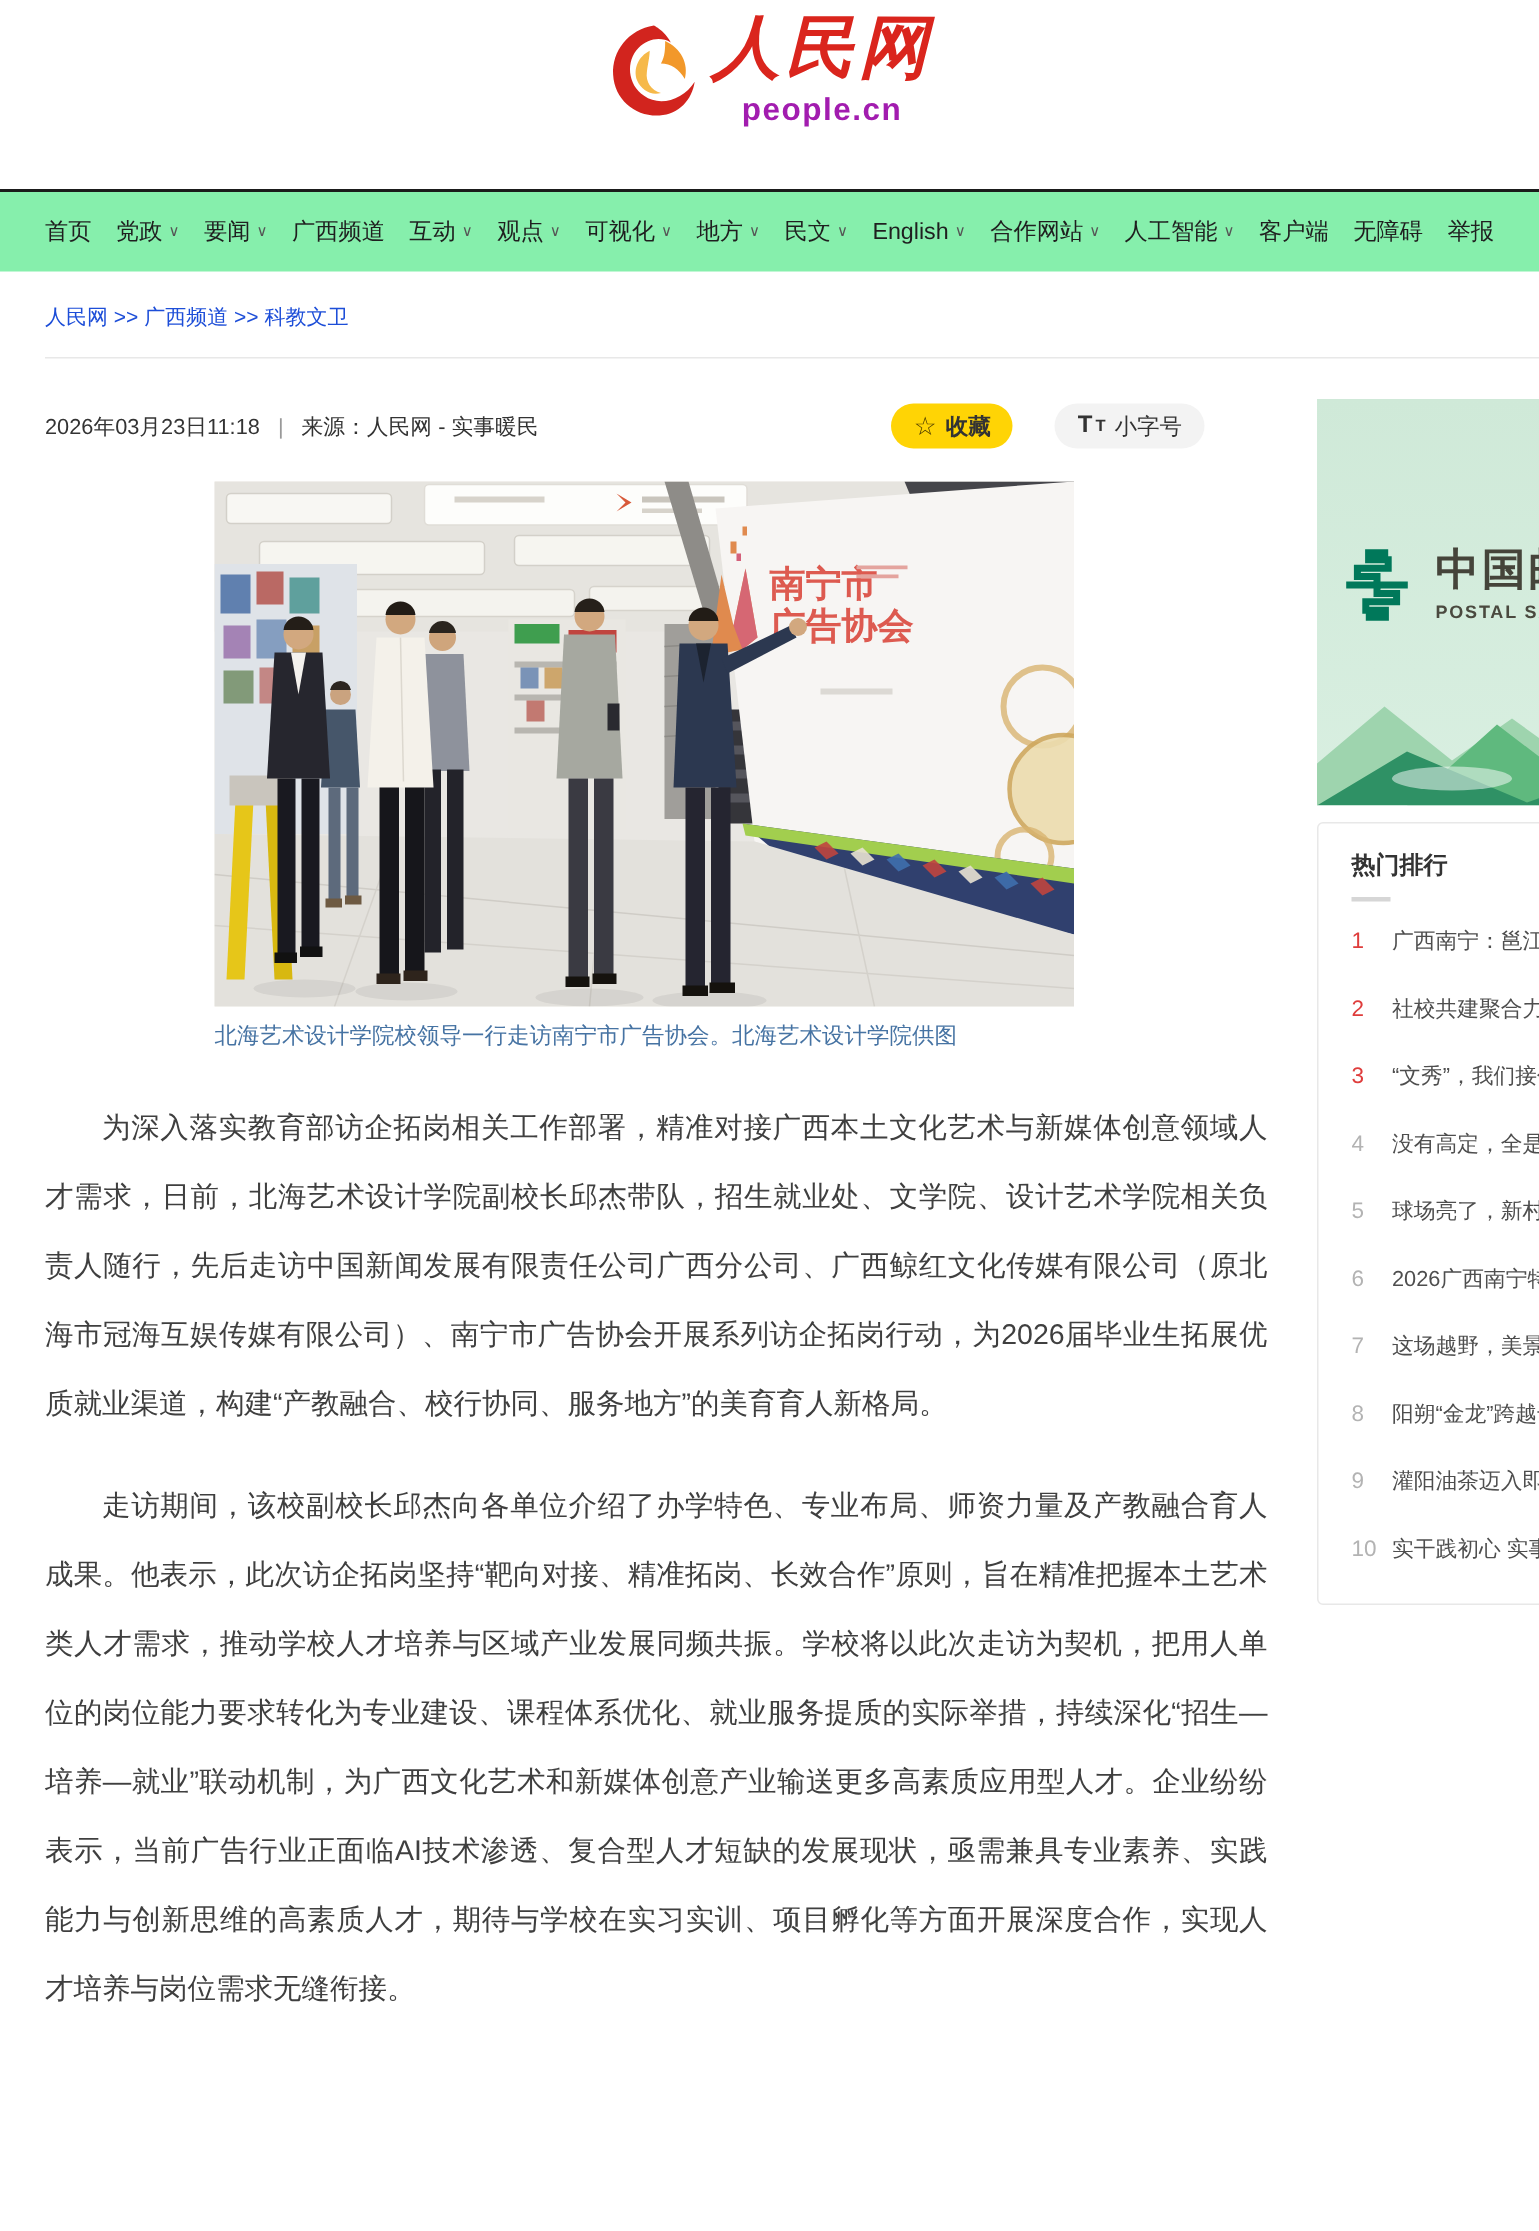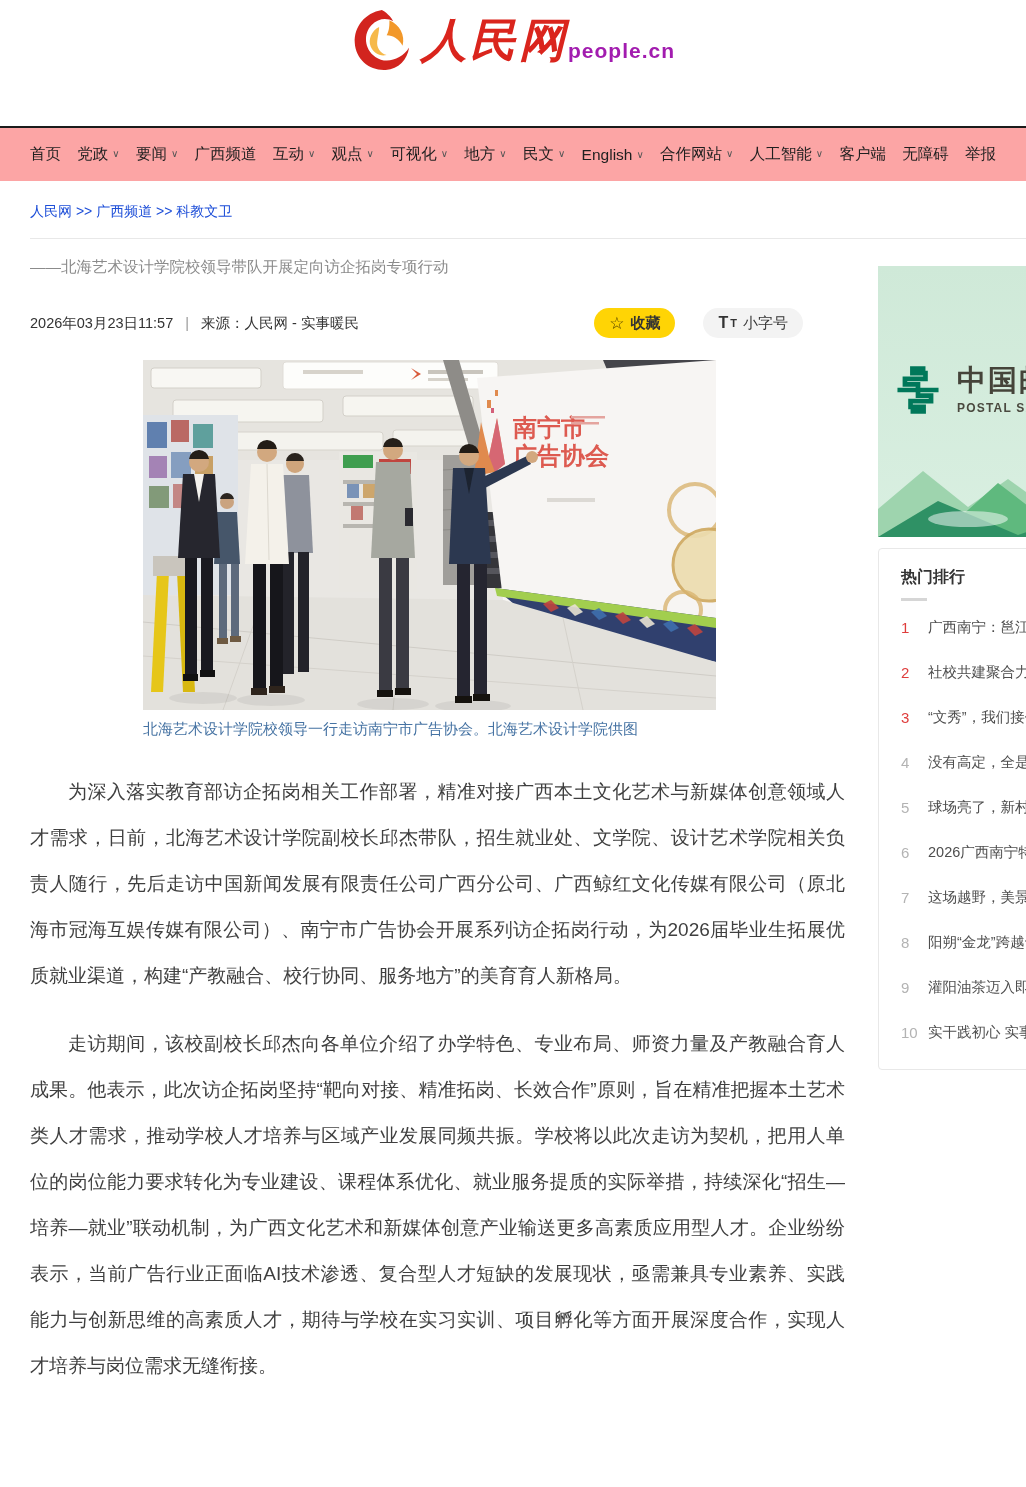--- a/index.html
+++ b/index.html
@@ -3,28 +3,28 @@
 <meta charset="utf-8">
 <style>
   * { margin:0; padding:0; box-sizing:border-box; }
   html,body { width:1026px; height:1487px; overflow:hidden; background:#fff;
     font-family:"Liberation Sans", sans-serif; }
   body { position:relative; }
 
   
   .header { height:126px; display:flex; align-items:flex-start; justify-content:center; padding-top:8px; }
   .logo { display:flex; align-items:center; gap:10px; }
-  .logo-txt { display:flex; align-items:flex-end; }
+  .logo-txt { display:flex; flex-direction:column; align-items:center; }
   .logo-cn { font-family:"DejaVu Serif", serif; font-style:italic; font-weight:bold;
     font-size:46px; color:#da251d; letter-spacing:3px; line-height:1; }
   .logo-en { font-size:21px; font-weight:bold; color:#a21caf; margin-top:8px; letter-spacing:1px; }
   .topline { height:2px; background:#1b1b1b; }
 
   
-  .navbar { height:53px; background:#fca5a5; display:flex; align-items:center;
+  .navbar { height:53px; background:#86efac; display:flex; align-items:center;
     justify-content:space-between; padding:0 30px; }
   .nav-item { font-size:15.5px; color:#1f1f1f; text-decoration:none; white-space:nowrap; cursor:pointer; }
   .chev { font-size:10px; color:#555; margin-left:4px; vertical-align:2px; }
 
   
   .breadcrumb { margin:22px 30px 0; font-size:14px; color:#1d4ed8; }
   .rule { border:none; border-top:1px solid #e8e8e8; margin:17px 0 0 30px; }
 
   
   .main { width:815px; margin-left:30px; }
@@ -107,25 +107,24 @@
     <a class="nav-item">人工智能<span class="chev">∨</span></a>
     <a class="nav-item">客户端</a>
     <a class="nav-item">无障碍</a>
     <a class="nav-item">举报</a>
   </nav>
 
 <div class="breadcrumb">人民网 &gt;&gt; 广西频道 &gt;&gt; 科教文卫</div>
 <hr class="rule">
 
 <div class="main">
-  <div class="subtitle">——北海艺术设计学院校领导带队开展定向访企拓岗专项行动</div>
 
   <div class="meta">
     <div class="meta-left">
-      <span>2026年03月23日11:57</span>
+      <span>2026年03月23日11:18</span>
       <span class="meta-sep">|</span>
       <span>来源：人民网 - 实事暖民</span>
     </div>
     <div class="actions">
       <button class="pill pill-collect">
         <span class="star">☆</span>
         <span>收藏</span>
       </button>
       <button class="pill pill-font">
         <span class="t-big">T</span>

